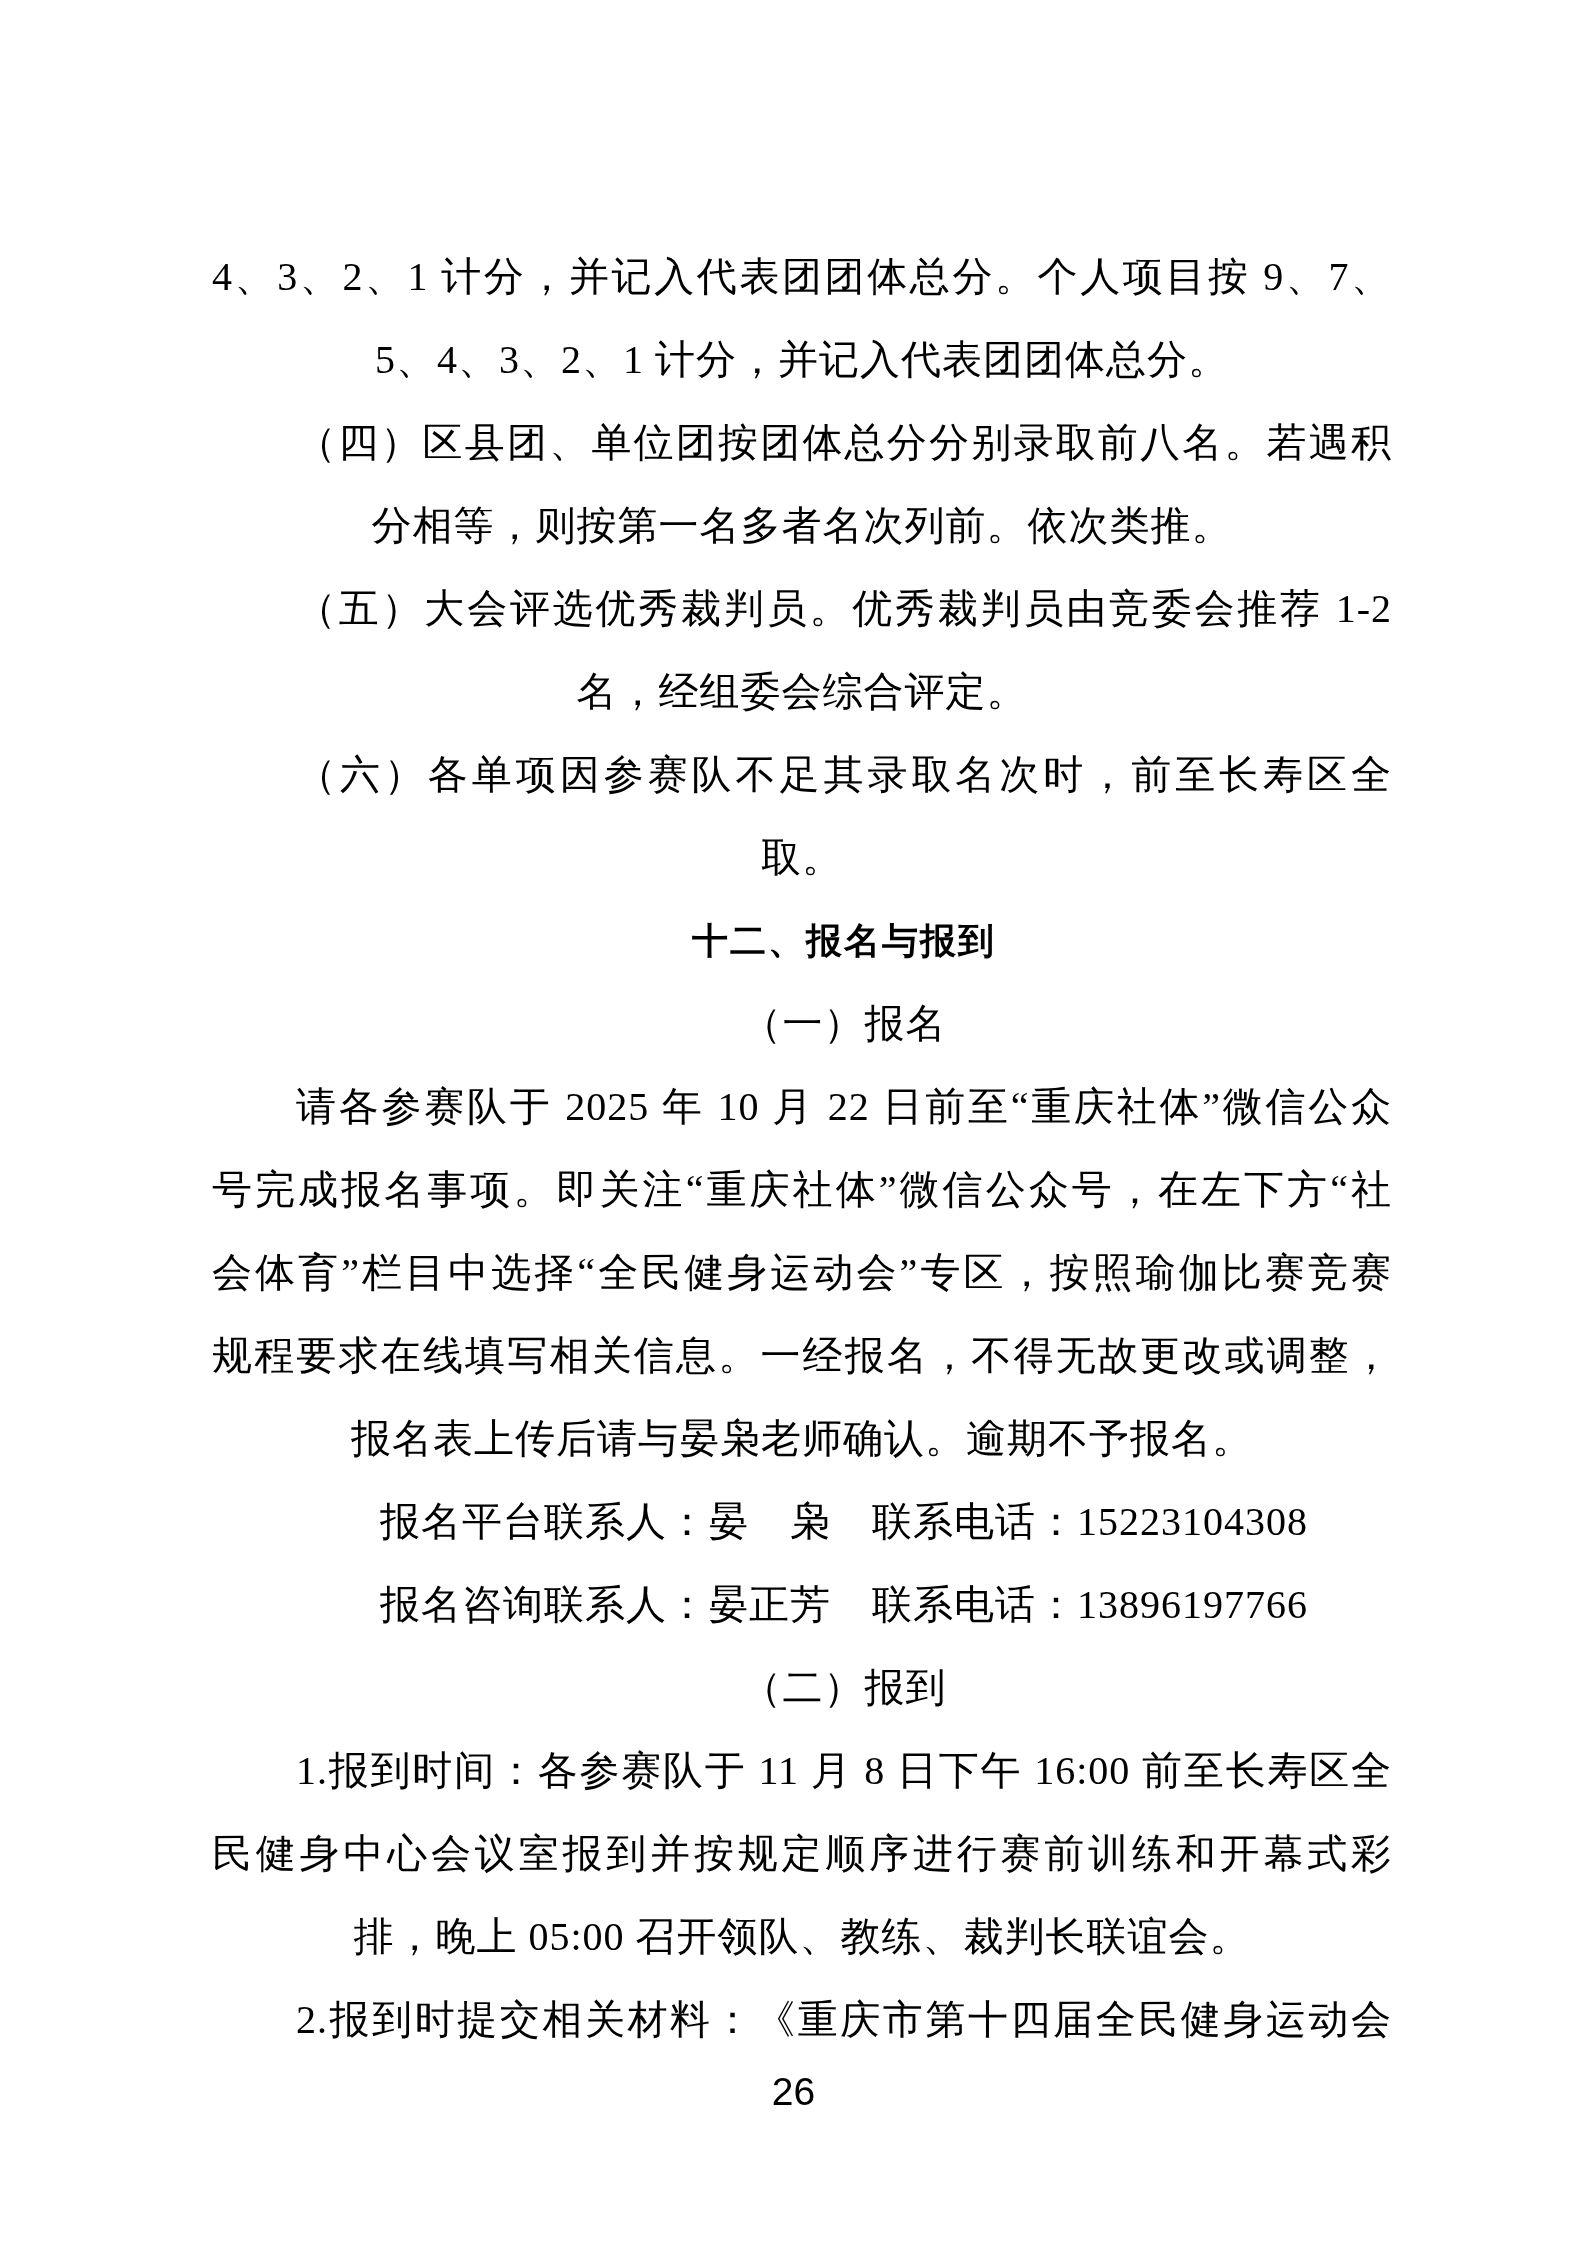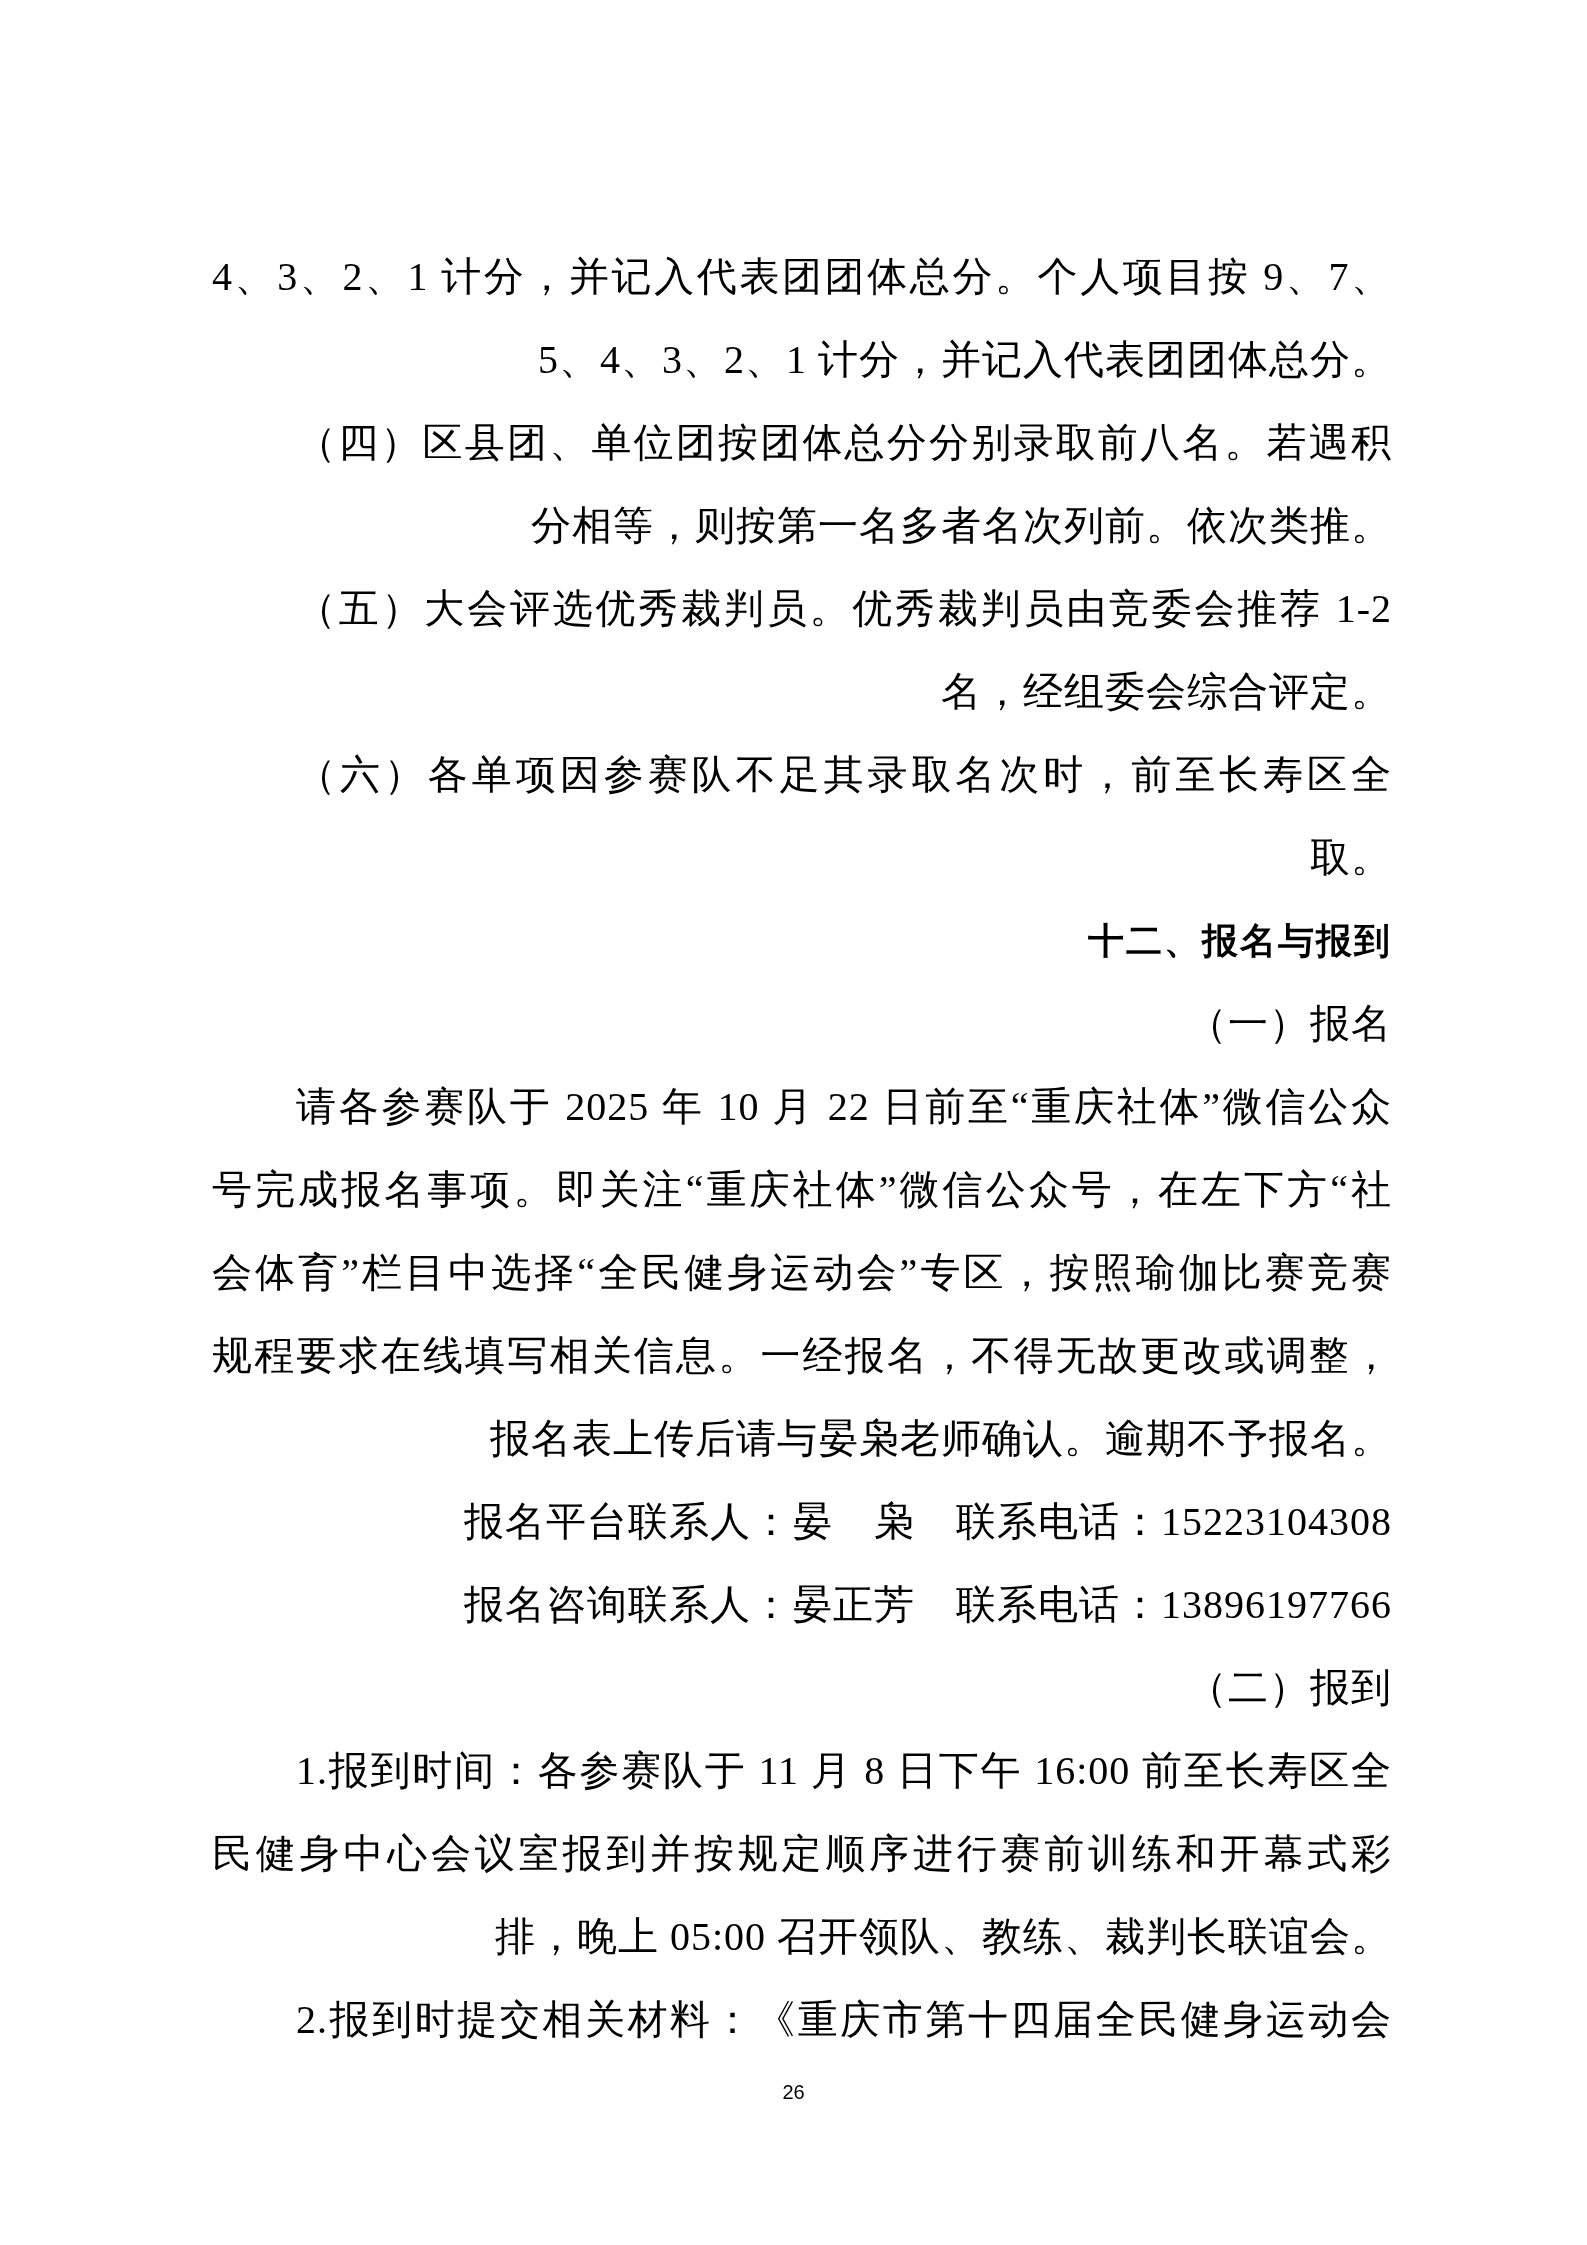--- a/index.html
+++ b/index.html
@@ -21,21 +21,21 @@
     left: 212px;
     top: 235px;
     width: 1180px;
   }
   .line {
     height: 83px;
     line-height: 83px;
     font-size: 40px;
     white-space: normal;
     overflow: hidden;
-    text-align: right;
+    text-align: center;
     letter-spacing: 1px;
   }
   .line.indent {
     text-indent: 84px;
   }
   .line.justify {
     text-align: justify;
     text-align-last: justify;
   }
   .line.heading {
@@ -44,21 +44,21 @@
     font-size: 36px;
     letter-spacing: 2px;
   }
   .page-number {
     position: absolute;
     left: 0;
     top: 2072px;
     width: 100%;
     text-align: center;
     font-family: "Liberation Sans", sans-serif;
-    font-size: 20px;
+    font-size: 39px;
     line-height: 40px;
     color: #000000;
   }
 </style>
 </head>
 <body>
 
 <div class="page">
   <div class="doc-body" id="doc-body">
       <div class="line body justify">4、3、2、1 计分，并记入代表团团体总分。个人项目按 9、7、6、</div>

